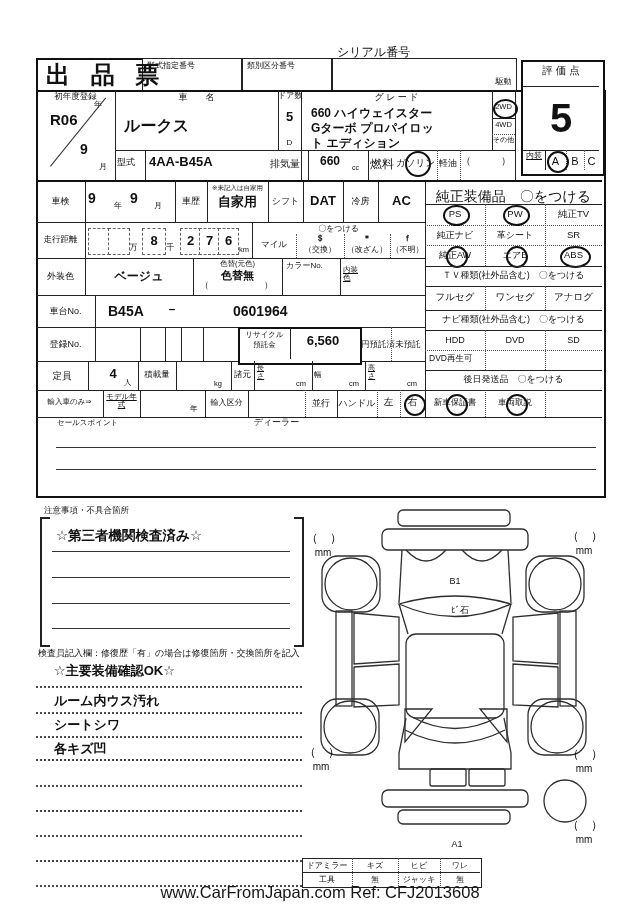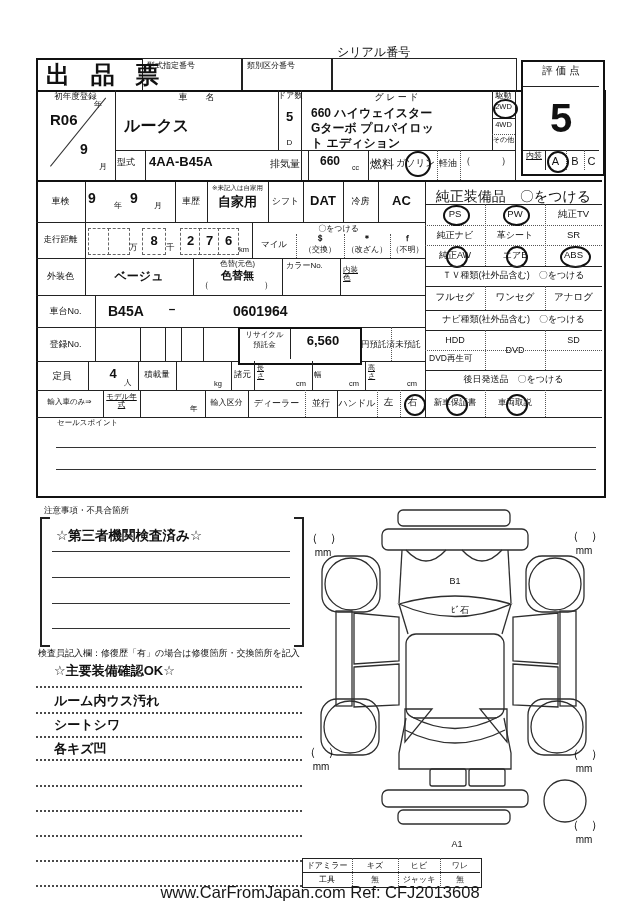--- a/index.html
+++ b/index.html
@@ -70,21 +70,21 @@
 
   <div class="t tc" style="left:278px;top:91px;width:23px;font-size:8px">ドア数</div>
   <div class="t tc b" style="left:278px;top:110px;width:23px;font-size:13px">5</div>
   <div class="t tc" style="left:278px;top:138px;width:23px;font-size:8px">D</div>
 
   <div class="t tc" style="left:301px;top:92px;width:191px;font-size:9px">グ レ ー ド</div>
   <div class="t b" style="left:311px;top:107px;font-size:12px">660 ハイウェイスター</div>
   <div class="t b" style="left:311px;top:122px;font-size:12px">Gターボ プロパイロッ</div>
   <div class="t b" style="left:311px;top:137px;font-size:12px">ト エディション</div>
 
-  <div class="t tc" style="left:492px;top:91px;width:23px;font-size:8px">駆動</div>
+  <div class="t tc" style="left:492px;top:77px;width:23px;font-size:8px">駆動</div>
   <div class="t tc" style="left:492px;top:103px;width:23px;font-size:7.5px">2WD</div>
   <i class="circ" style="left:493px;top:99px;width:21px;height:16px"></i>
   <div class="t tc" style="left:492px;top:121px;width:23px;font-size:7.5px">4WD</div>
   <div class="t tc" style="left:492px;top:136px;width:23px;font-size:7px">その他</div>
 
   <div class="t" style="left:117px;top:157px;font-size:9px">型式</div>
   <div class="t b" style="left:149px;top:155px;font-size:13px">4AA-B45A</div>
   <div class="t tc" style="left:270px;top:158px;width:30px;font-size:10px">排気量</div>
   <div class="t tc b" style="left:308px;top:155px;width:44px;font-size:12px">660</div>
   <div class="t" style="left:352px;top:164px;font-size:7px">cc</div>
@@ -221,21 +221,21 @@
   <i class="ln vl" style="left:205px;top:390px;height:27px"></i>
   <i class="ln vl" style="left:248px;top:390px;height:27px"></i>
   <i class="ln vd" style="left:305px;top:390px;height:27px"></i>
   <i class="ln vl" style="left:337px;top:390px;height:27px"></i>
   <i class="ln vd" style="left:377px;top:390px;height:27px"></i>
   <i class="ln vd" style="left:400px;top:390px;height:27px"></i>
   <div class="t tc" style="left:36px;top:398px;width:67px;font-size:7.5px">輸入車のみ⇒</div>
   <div class="t tc wrap" style="left:104px;top:393px;width:35px;font-size:7.5px">モデル年式</div>
   <div class="t" style="left:190px;top:405px;font-size:7.5px">年</div>
   <div class="t tc" style="left:205px;top:398px;width:43px;font-size:8px">輸入区分</div>
-  <div class="t tc" style="left:248px;top:398px;width:57px;font-size:9px">ディーラー</div>
+  <div class="t tc" style="left:248px;top:417px;width:57px;font-size:9px">ディーラー</div>
   <div class="t tc" style="left:305px;top:398px;width:32px;font-size:9px">並行</div>
   <div class="t tc" style="left:337px;top:398px;width:40px;font-size:9px">ハンドル</div>
   <div class="t tc" style="left:377px;top:397px;width:23px;font-size:9.5px">左</div>
   <div class="t tc" style="left:400px;top:397px;width:25px;font-size:9.5px">右</div>
   <i class="circ" style="left:404px;top:394px;width:18px;height:18px"></i>
 
   <div class="t" style="left:57px;top:419px;font-size:7.5px">セールスポイント</div>
   <i class="ln hl thin" style="left:56px;top:447px;width:540px"></i>
   <i class="ln hl thin" style="left:56px;top:469px;width:540px"></i>
 
@@ -268,21 +268,21 @@
   <div class="t tc" style="left:425px;top:292px;width:60px;font-size:9.5px">フルセグ</div>
   <div class="t tc" style="left:485px;top:292px;width:60px;font-size:9.5px">ワンセグ</div>
   <div class="t tc" style="left:545px;top:292px;width:57px;font-size:9.5px">アナログ</div>
   <i class="ln hl" style="left:425px;top:310px;width:177px"></i>
 
   <div class="t tc" style="left:425px;top:314px;width:177px;font-size:9px">ナビ種類(社外品含む)　〇をつける</div>
   <i class="ln hl" style="left:425px;top:330px;width:177px"></i>
   <i class="ln vd" style="left:485px;top:330px;height:40px"></i>
   <i class="ln vd" style="left:545px;top:330px;height:40px"></i>
   <div class="t tc" style="left:425px;top:335px;width:60px;font-size:9px">HDD</div>
-  <div class="t tc" style="left:485px;top:345px;width:60px;font-size:9px">DVD</div>
+  <div class="t tc" style="left:485px;top:335px;width:60px;font-size:9px">DVD</div>
   <div class="t tc" style="left:545px;top:335px;width:57px;font-size:9px">SD</div>
   <i class="ln hd" style="left:425px;top:350px;width:177px"></i>
   <div class="t" style="left:429px;top:354px;font-size:8.5px">DVD再生可</div>
   <i class="ln hl" style="left:425px;top:370px;width:177px"></i>
 
   <div class="t tc" style="left:425px;top:374px;width:177px;font-size:9px">後日発送品　〇をつける</div>
   <i class="ln hl" style="left:425px;top:390px;width:177px"></i>
   <i class="ln vd" style="left:485px;top:390px;height:27px"></i>
   <i class="ln vd" style="left:545px;top:390px;height:27px"></i>
   <div class="t tc" style="left:425px;top:398px;width:60px;font-size:8.5px">新車保証書</div>

